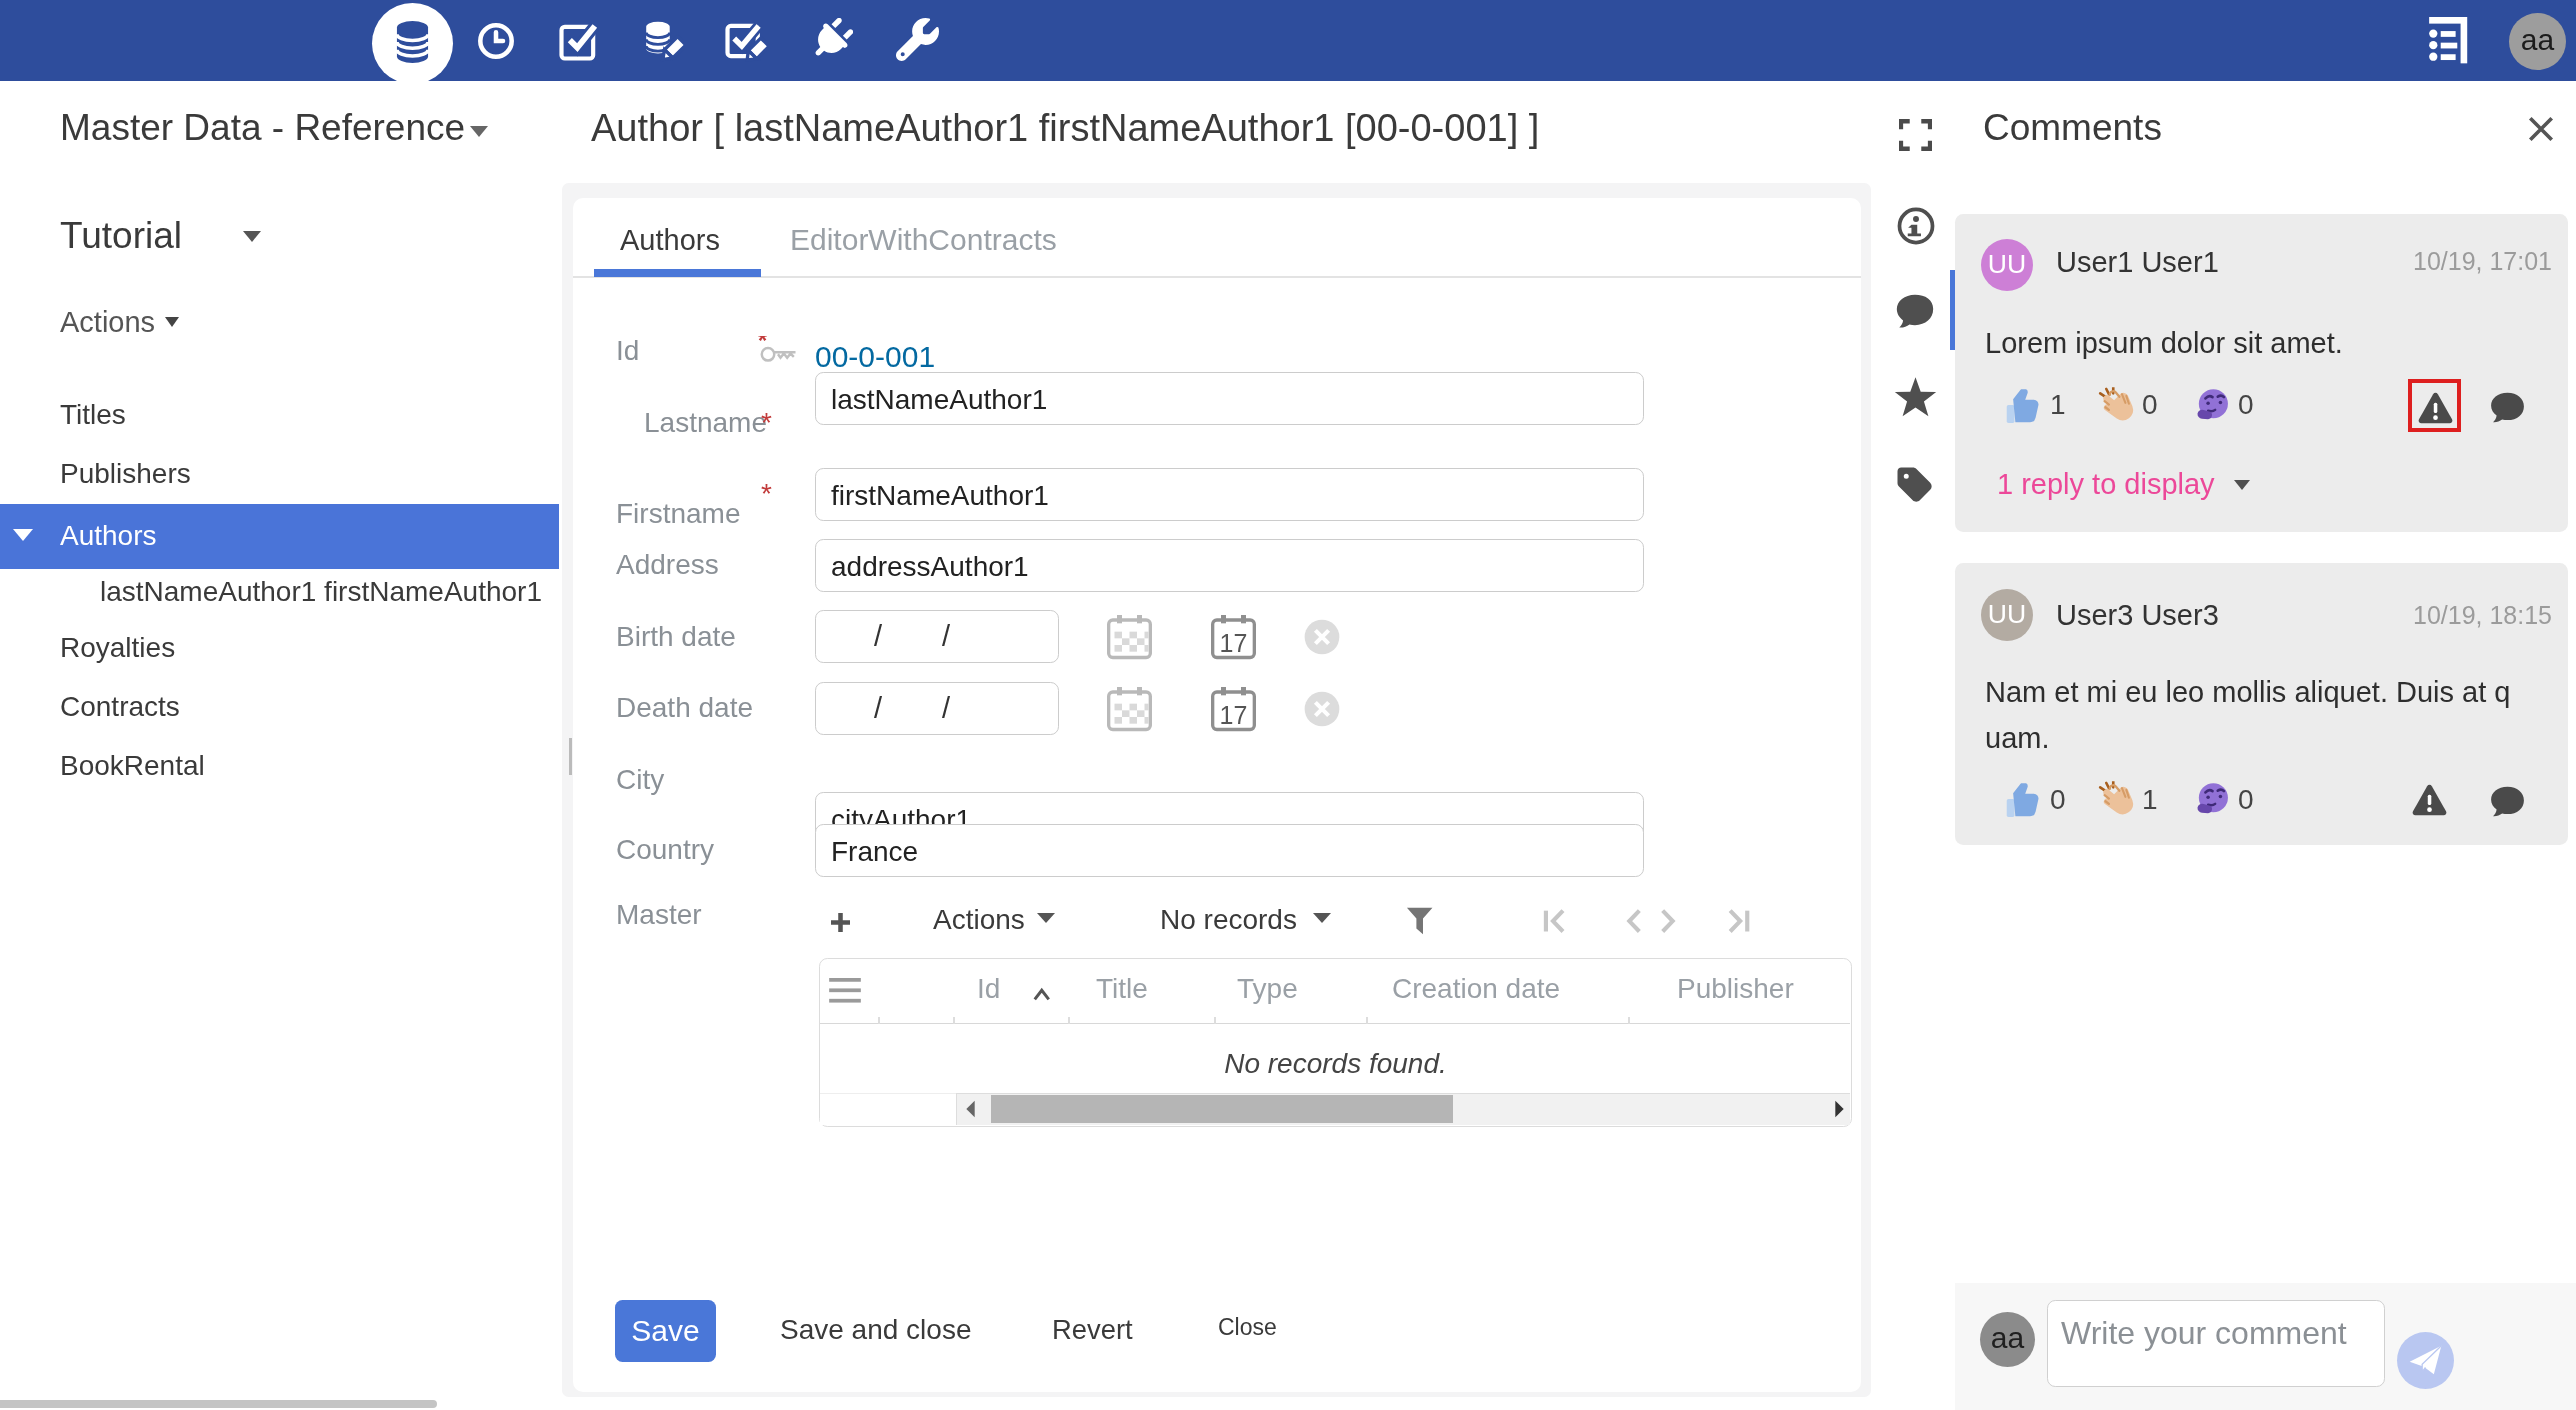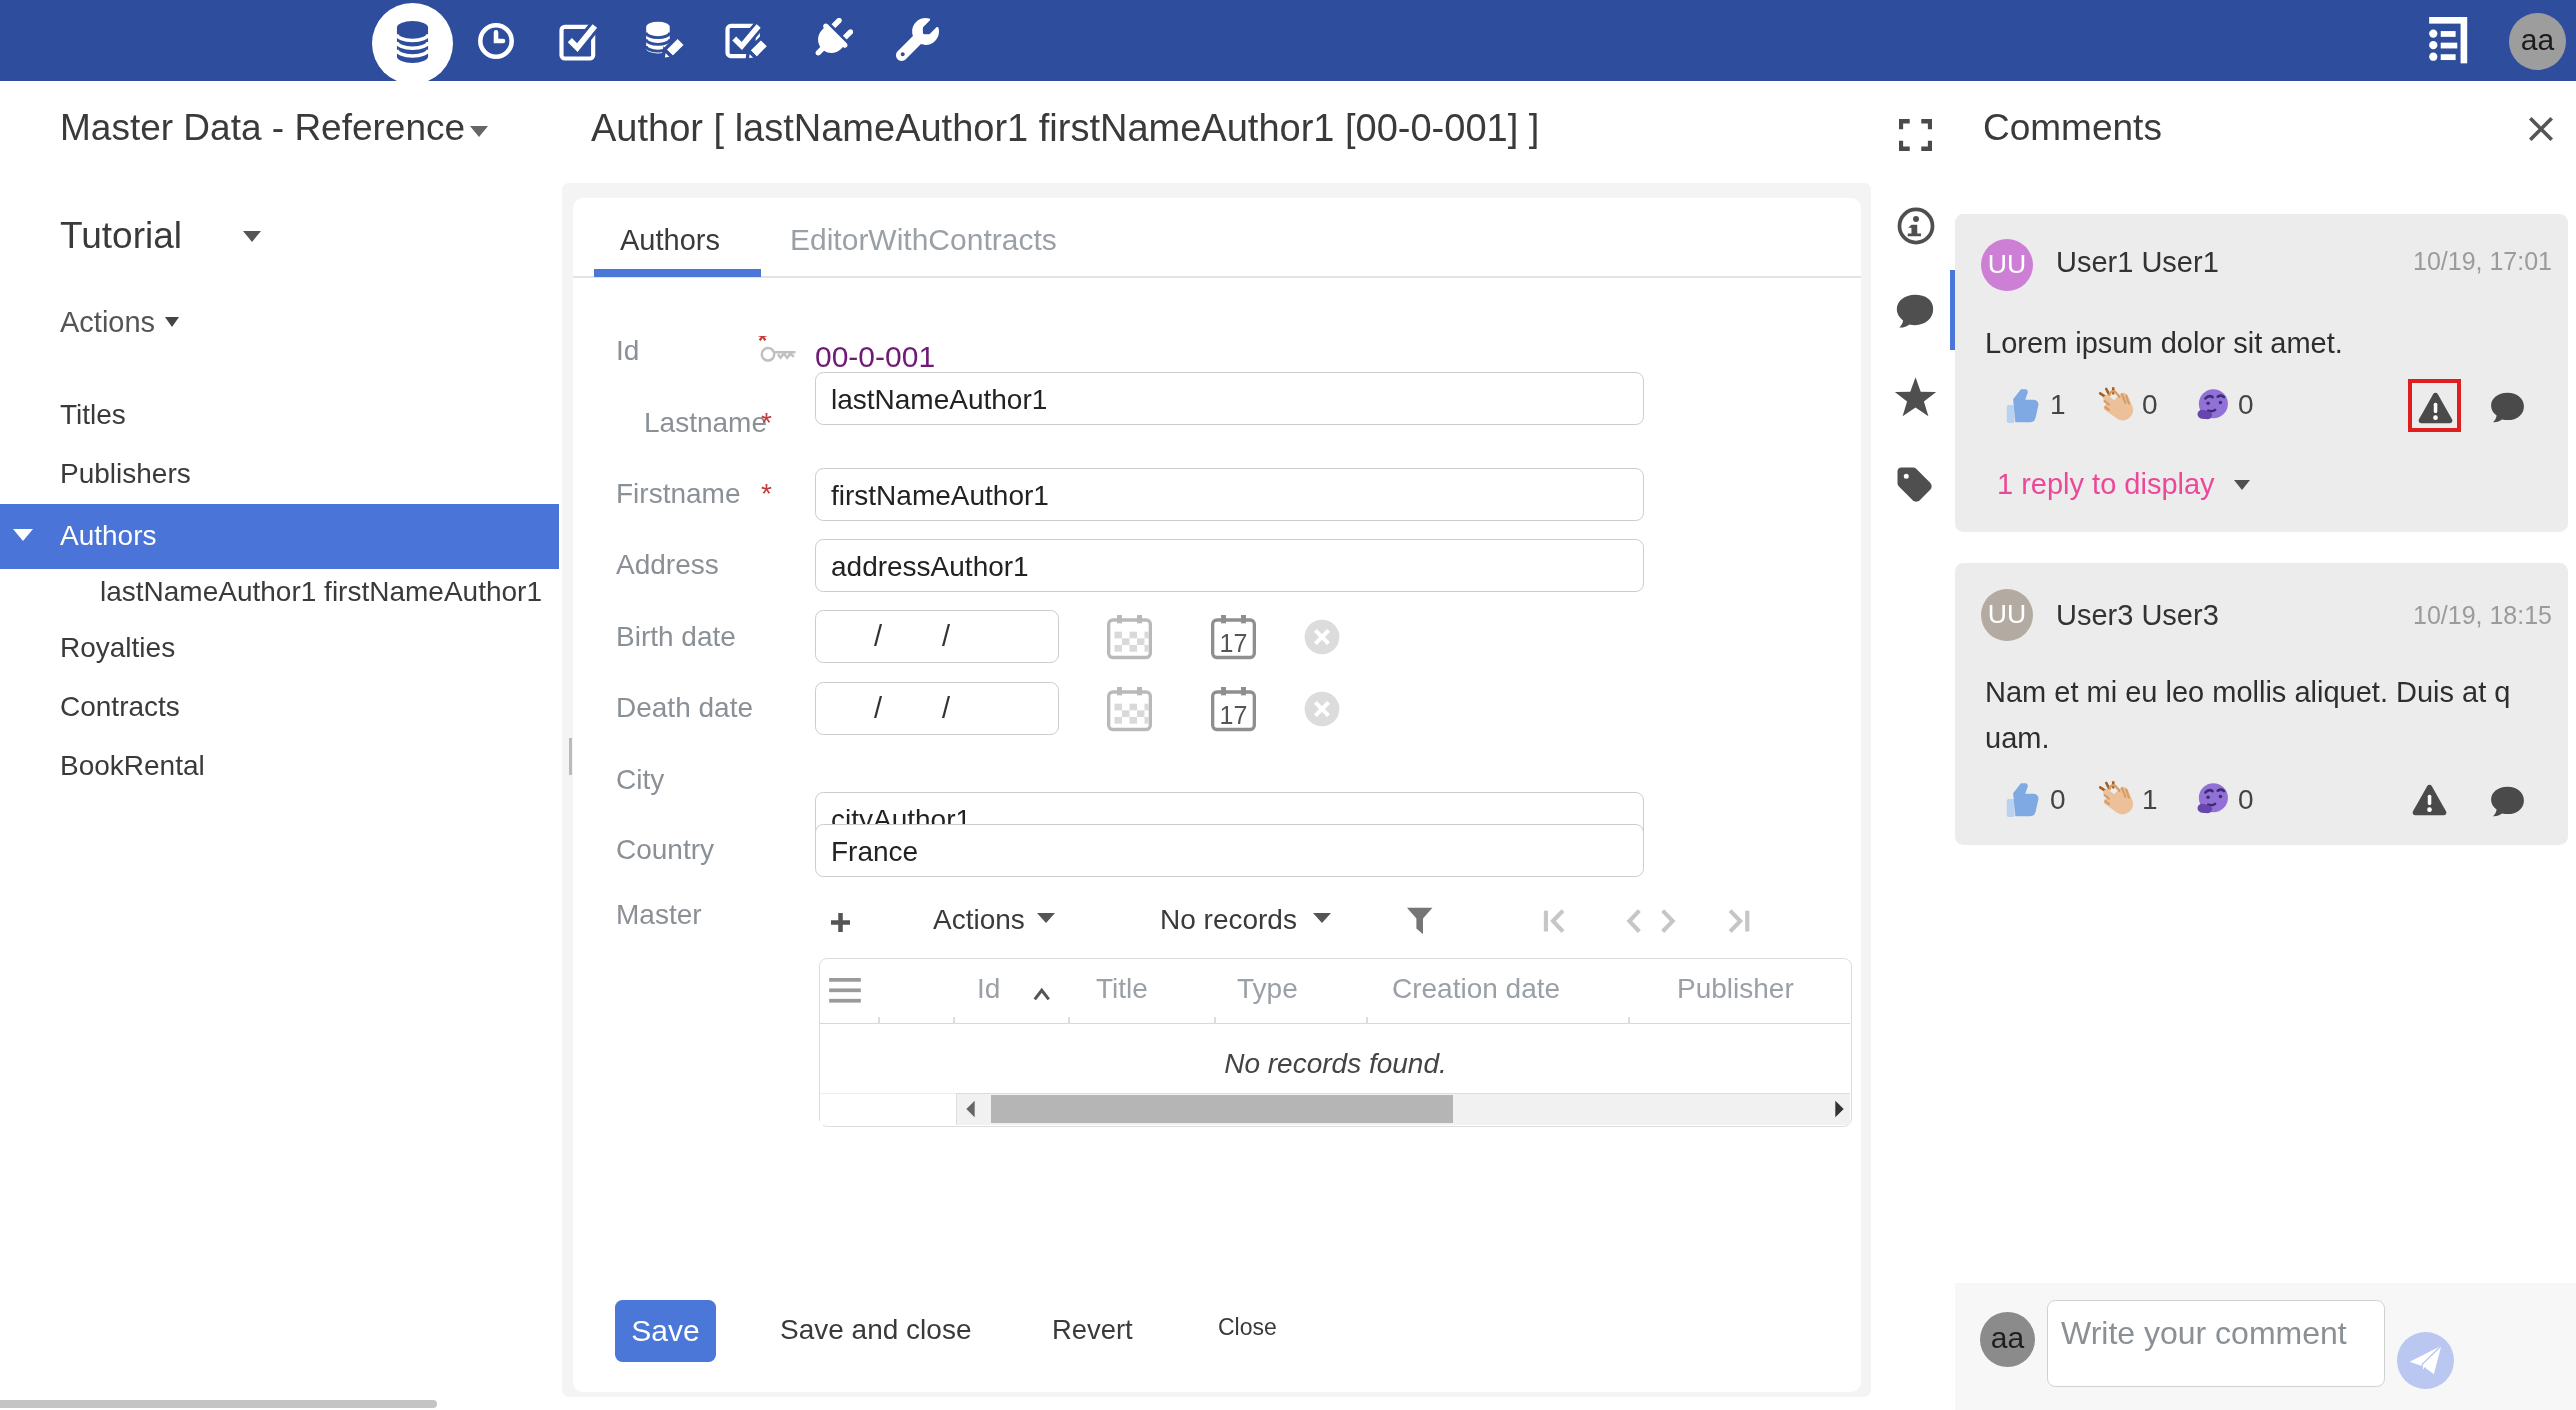--- a/index.html
+++ b/index.html
@@ -172,36 +172,36 @@
 <div class="abs" style="left:575px;top:738px;width:2.5px;height:37px;background:#bbb;"></div>
 <div id="panel" class="abs" style="left:573px;top:198px;width:1288px;height:1194px;background:#fff;border-radius:10px;"></div>
 
 <div class="abs" style="left:573px;top:276px;width:1288px;height:1.7px;background:#e3e3e3;"></div>
 <div class="abs" style="left:620px;top:226px;font-size:29px;">Authors</div>
 <div class="abs" style="left:594px;top:269px;width:167px;height:7.5px;background:#4a77d8;"></div>
 <div class="abs" style="left:790px;top:225px;font-size:30px;color:#9aa0a6;">EditorWithContracts</div>
 
 <div class="abs lbl" style="top:337px;">Id</div>
 <div class="abs lbl" style="top:409px;margin-left:28px;">Lastname</div>
-<div class="abs lbl" style="top:480px;text-align:right;">Firstname</div>
+<div class="abs lbl" style="top:500px;text-align:right;">Firstname</div>
 <div class="abs lbl" style="top:551px;">Address</div>
 <div class="abs lbl" style="top:623px;">Birth date</div>
 <div class="abs lbl" style="top:694px;">Death date</div>
 <div class="abs lbl" style="top:766px;">City</div>
 <div class="abs lbl" style="top:836px;">Country</div>
 <div class="abs lbl" style="top:901px;">Master</div>
 <div class="abs req" style="top:409px;">*</div>
 <div class="abs req" style="top:480px;">*</div>
 
 <svg class="abs" style="left:758px;top:336px" width="40" height="30" viewBox="0 0 48 36">
   <circle cx="12" cy="22" r="7.5" stroke="#c0c0c0" stroke-width="3" fill="none"></circle>
   <path d="M19 19.5 H45 M24 22 l3 4 4-5 4 5 4-5 4 4" stroke="#c0c0c0" stroke-width="3" fill="none"></path>
   <text x="0" y="16" font-size="28" fill="#c23b3b" font-weight="bold">*</text>
 </svg>
-<div class="abs" style="left:815px;top:342px;font-size:30px;color:#701a75;">00-0-001</div>
+<div class="abs" style="left:815px;top:342px;font-size:30px;color:#0369a1;">00-0-001</div>
 
 <div class="abs inp" style="top:372px;">
     <span>lastNameAuthor1</span>
   </div>
 <div class="abs inp" style="top:468px;">
     <span>firstNameAuthor1</span>
   </div>
 <div class="abs inp" style="top:539px;">
     <span>addressAuthor1</span>
   </div>

